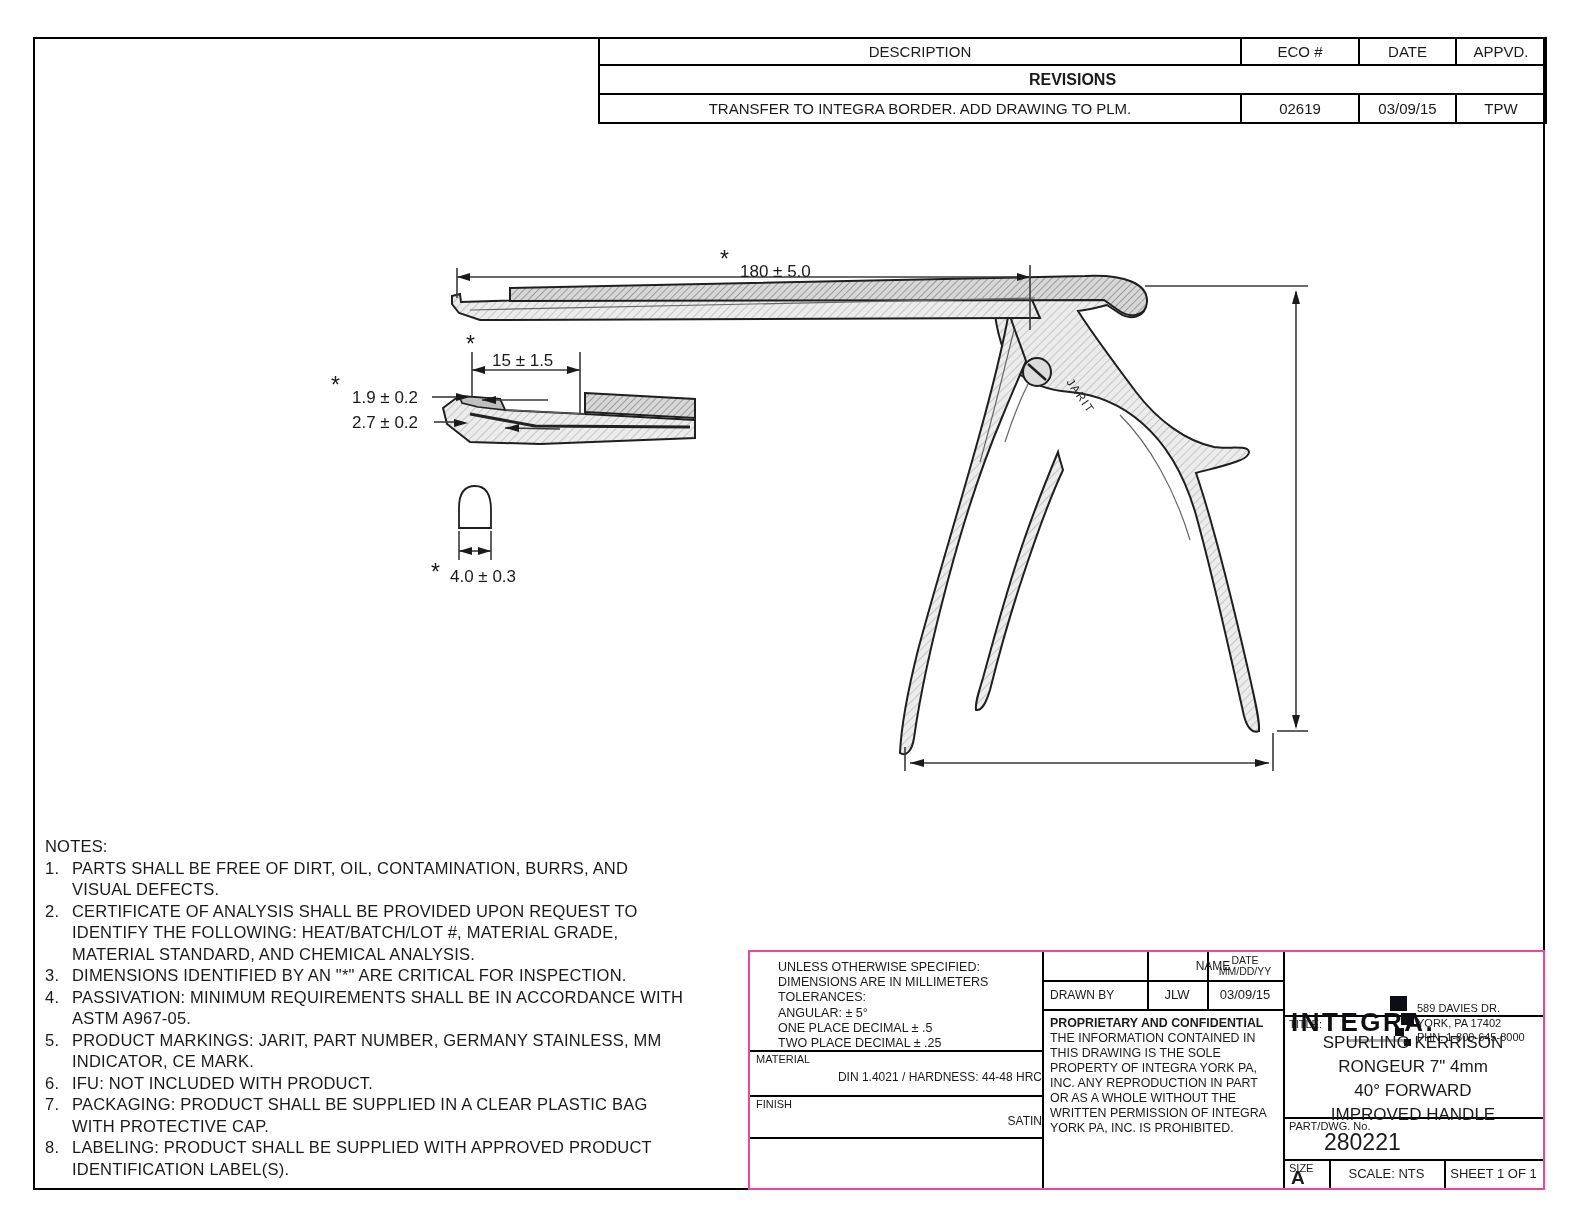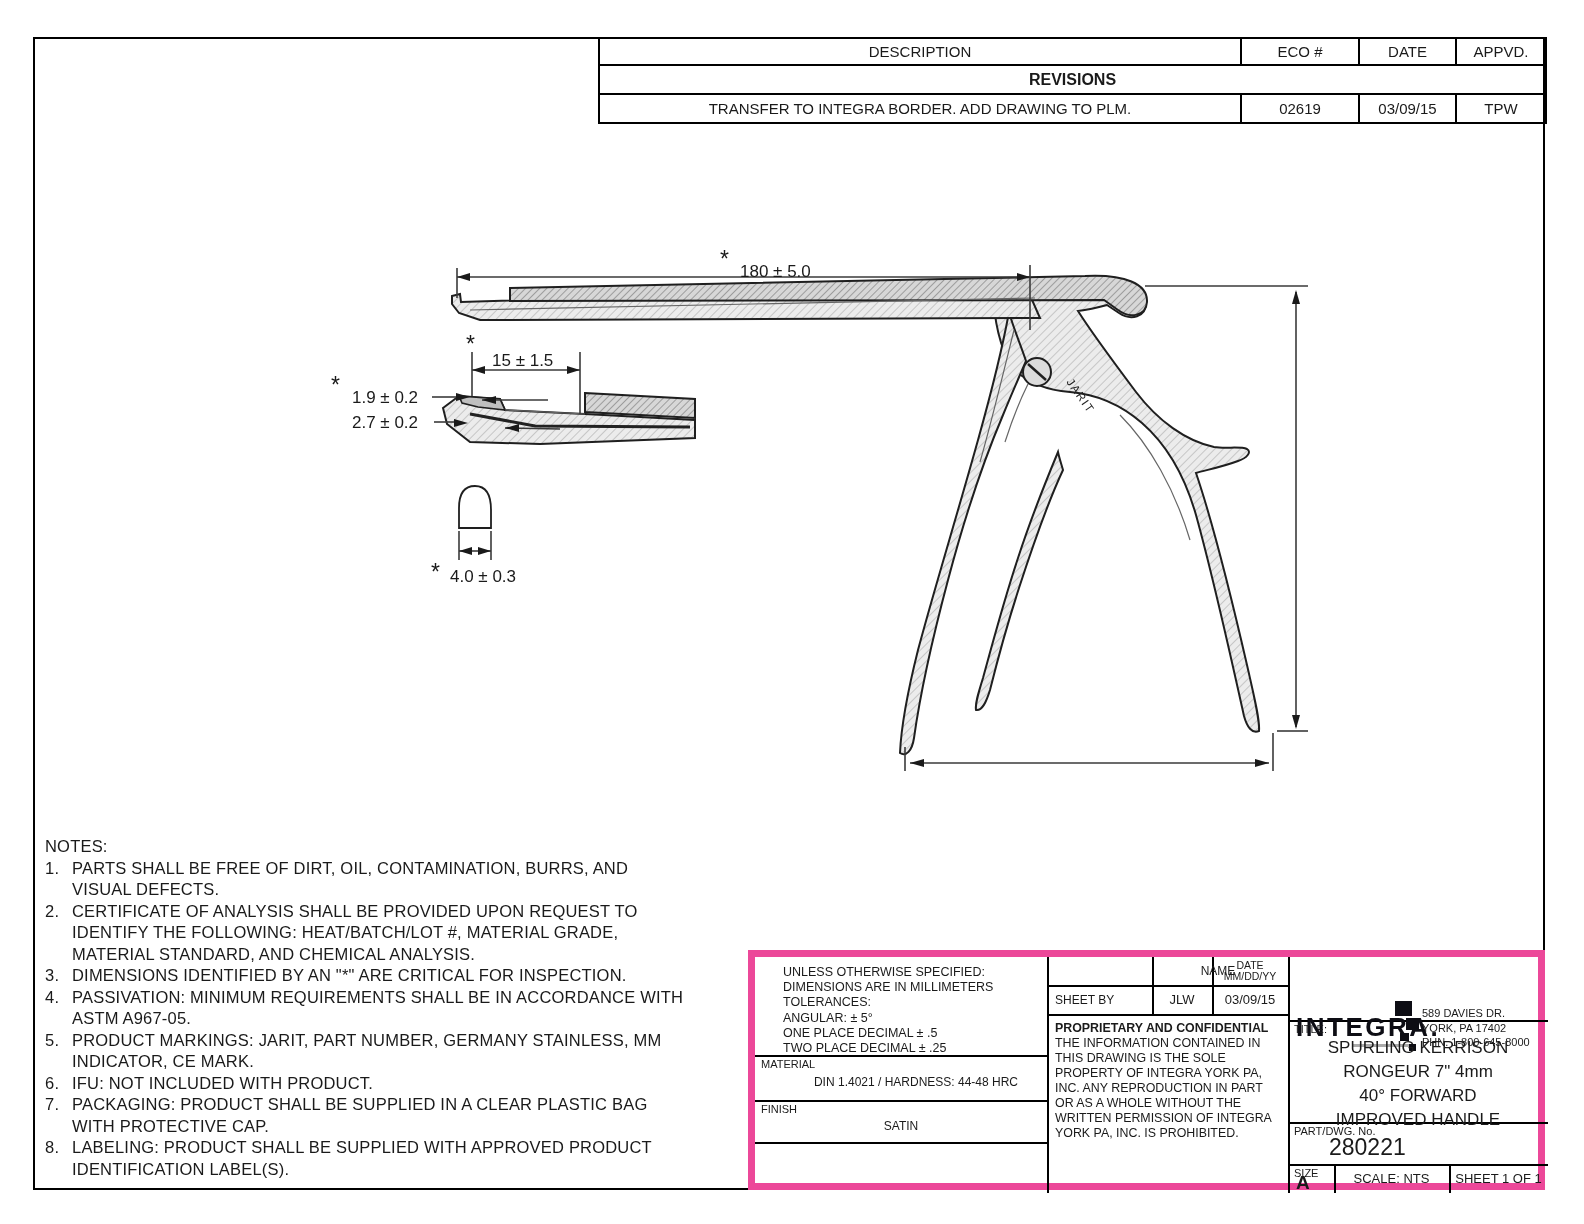--- a/index.html
+++ b/index.html
@@ -14,29 +14,29 @@
   #revisions td{border:2px solid #000;font-size:15px;text-align:center;vertical-align:middle;padding:0 4px;white-space:nowrap;overflow:hidden;}
   #revisions .rev-title{font-weight:bold;font-size:16px;}
 
   
   #notes{left:45px;top:836px;width:640px;font-size:16.5px;line-height:21.5px;letter-spacing:.2px;}
   .note-item{display:flex;}
   .note-num{width:27px;flex:0 0 27px;}
   .note-text{flex:1;}
 
   
-  #title-block{left:748px;top:950px;width:797px;height:240px;border:7px solid #ec4899;box-sizing:border-box;}
+  #title-block{left:748px;top:950px;width:797px;height:240px;border:2px solid #ec4899;box-sizing:border-box;}
   .tb-line{position:absolute;background:#000;}
   .tb-cell{position:absolute;box-sizing:border-box;}
   #tolerances{left:0;top:0;width:292px;height:98px;padding:8px 0 0 28px;font-size:12.5px;line-height:15.2px;}
   #material-cell{left:0;top:98px;width:292px;height:45px;}
   #finish-cell{left:0;top:143px;width:292px;height:42px;border-radius:20px;}
   #dns-cell{left:0;top:185px;width:292px;height:51px;display:flex;align-items:center;justify-content:center;font-size:12.5px;letter-spacing:.4px;}
   .cell-label{position:absolute;left:6px;top:3px;font-size:11px;}
-  .cell-value{position:absolute;left:0;right:0;text-align:center;font-size:12px;}
+  .cell-value{position:absolute;left:0;right:0;text-align:right;font-size:12px;}
   #signoff-name-h{left:397px;top:0;width:60px;height:28px;display:flex;align-items:center;justify-content:center;font-size:12px;margin-left:36px;}
   #signoff-date-h{left:457px;top:0;width:76px;height:28px;display:flex;flex-direction:column;align-items:center;justify-content:center;font-size:10.5px;line-height:11px;}
   #drawnby-label{left:292px;top:28px;width:105px;height:29px;display:flex;align-items:center;padding-left:8px;font-size:12px;}
   #drawnby-name{left:397px;top:28px;width:60px;height:29px;display:flex;align-items:center;justify-content:center;font-size:13px;}
   #drawnby-date{left:457px;top:28px;width:76px;height:29px;display:flex;align-items:center;justify-content:center;font-size:13px;}
   #proprietary{left:292px;top:57px;width:241px;height:179px;padding:7px 4px 16px 8px;font-size:12.4px;line-height:15px;}
   #proprietary .prop-head{font-weight:bold;}
   #logo-cell{left:533px;top:0;width:260px;height:81px;margin-top:40px;}
   #integra-logo{position:absolute;left:8px;top:15px;font-size:26px;font-weight:600;letter-spacing:2.5px;color:#0d0d14;}
   .logo-sq{position:absolute;background:#0d0d14;}
@@ -312,21 +312,21 @@
     <span class="cell-label">FINISH</span>
     <span class="cell-value" style="top:19px;">SATIN</span>
   </div>
 
 
   <div class="tb-cell" id="signoff-name-h">NAME</div>
   <div class="tb-cell" id="signoff-date-h">
     <span>DATE</span>
     <span>MM/DD/YY</span>
   </div>
-  <div class="tb-cell" id="drawnby-label">SHEET BY</div>
+  <div class="tb-cell" id="drawnby-label">DRAWN BY</div>
   <div class="tb-cell" id="drawnby-name">JLW</div>
   <div class="tb-cell" id="drawnby-date">03/09/15</div>
 
   <div class="tb-cell" id="proprietary">
     <div class="prop-head">PROPRIETARY AND CONFIDENTIAL</div>
     <div>THE INFORMATION CONTAINED IN THIS DRAWING IS THE SOLE PROPERTY OF INTEGRA YORK PA, INC.  ANY REPRODUCTION IN PART OR AS A WHOLE WITHOUT THE WRITTEN PERMISSION OF INTEGRA YORK PA, INC. IS PROHIBITED.</div>
   </div>
 
   <div class="tb-cell" id="logo-cell">
     <span id="integra-logo">INTEGRA.</span>

